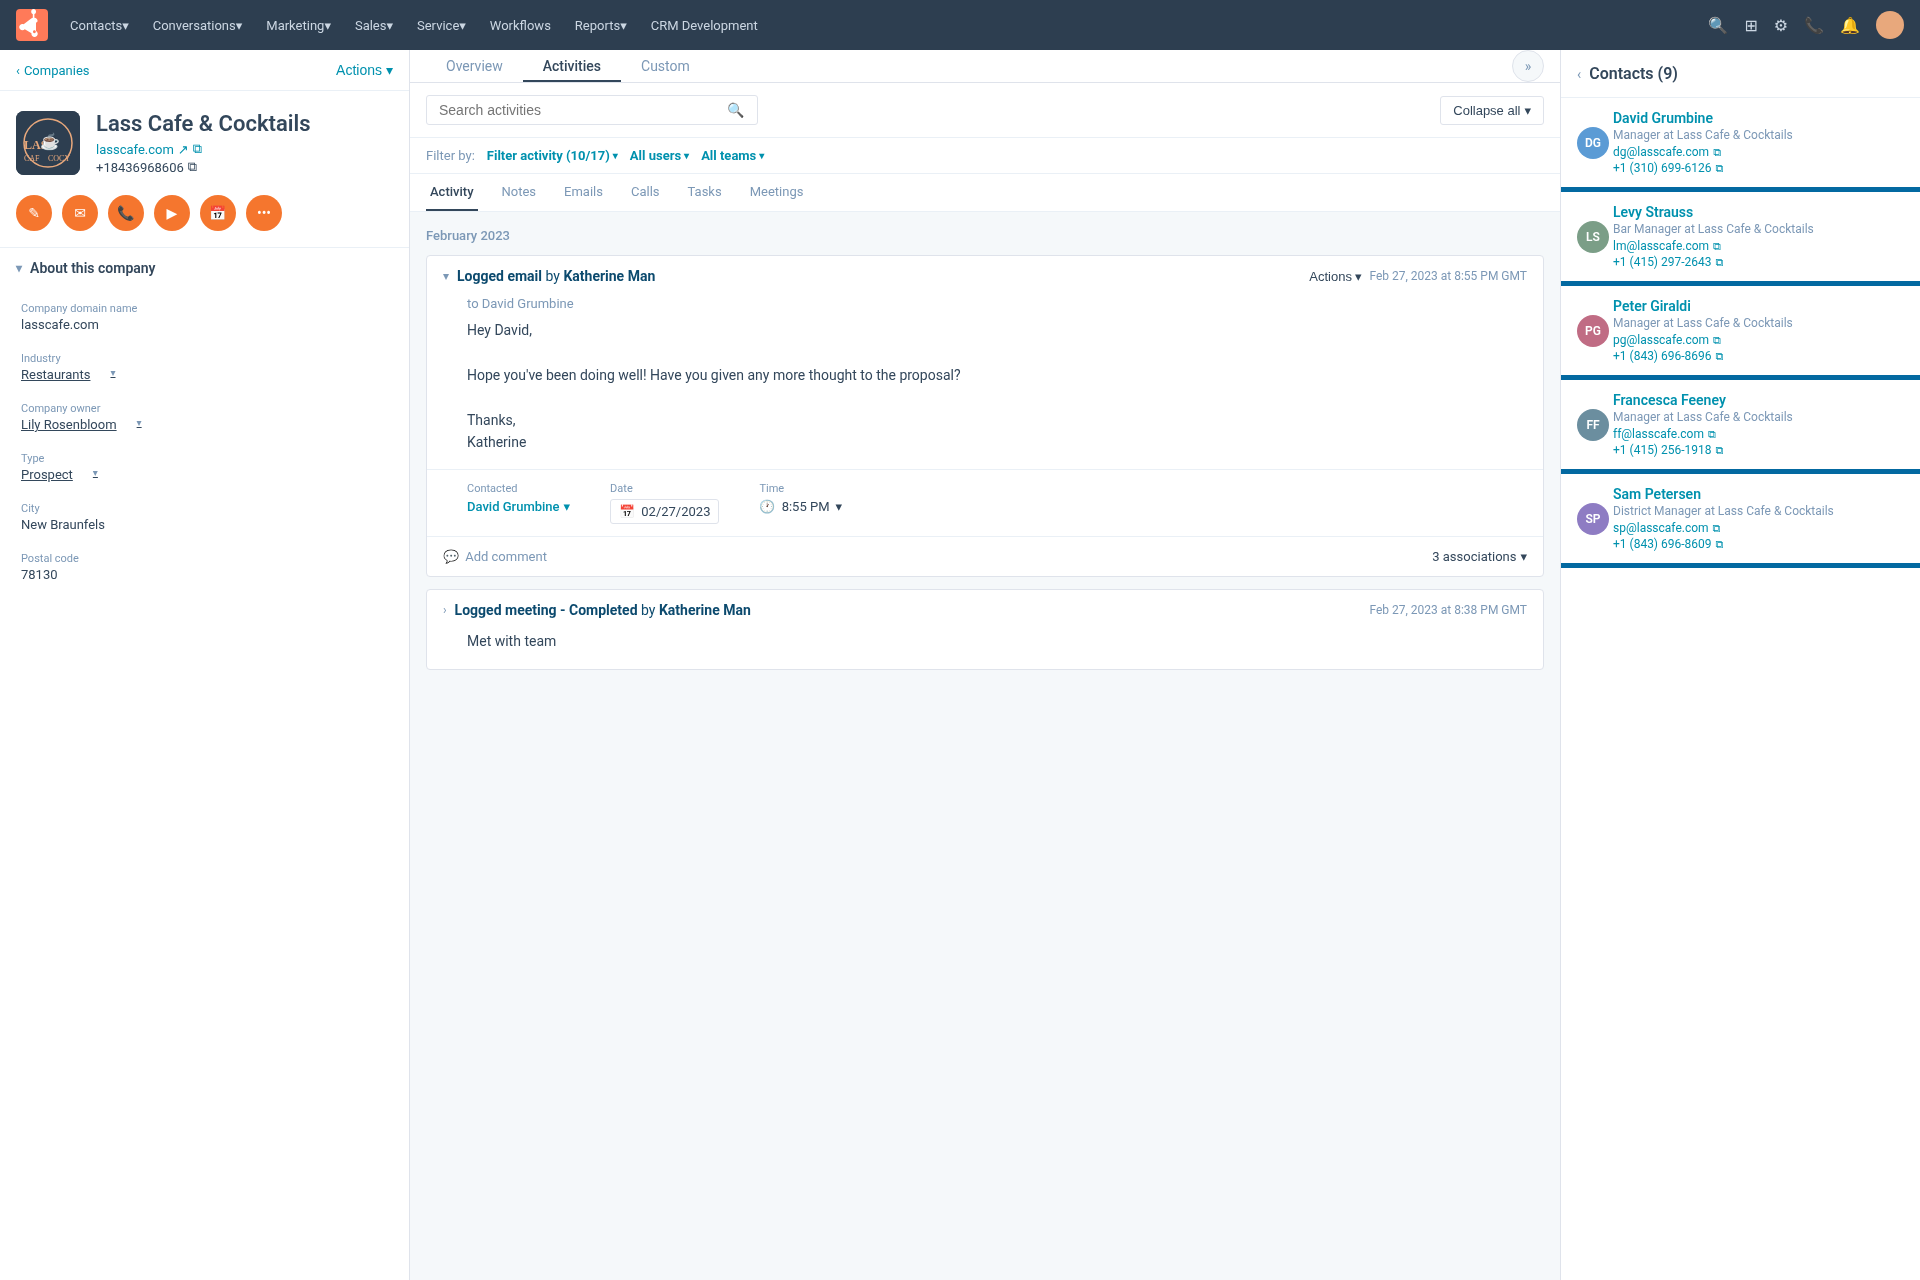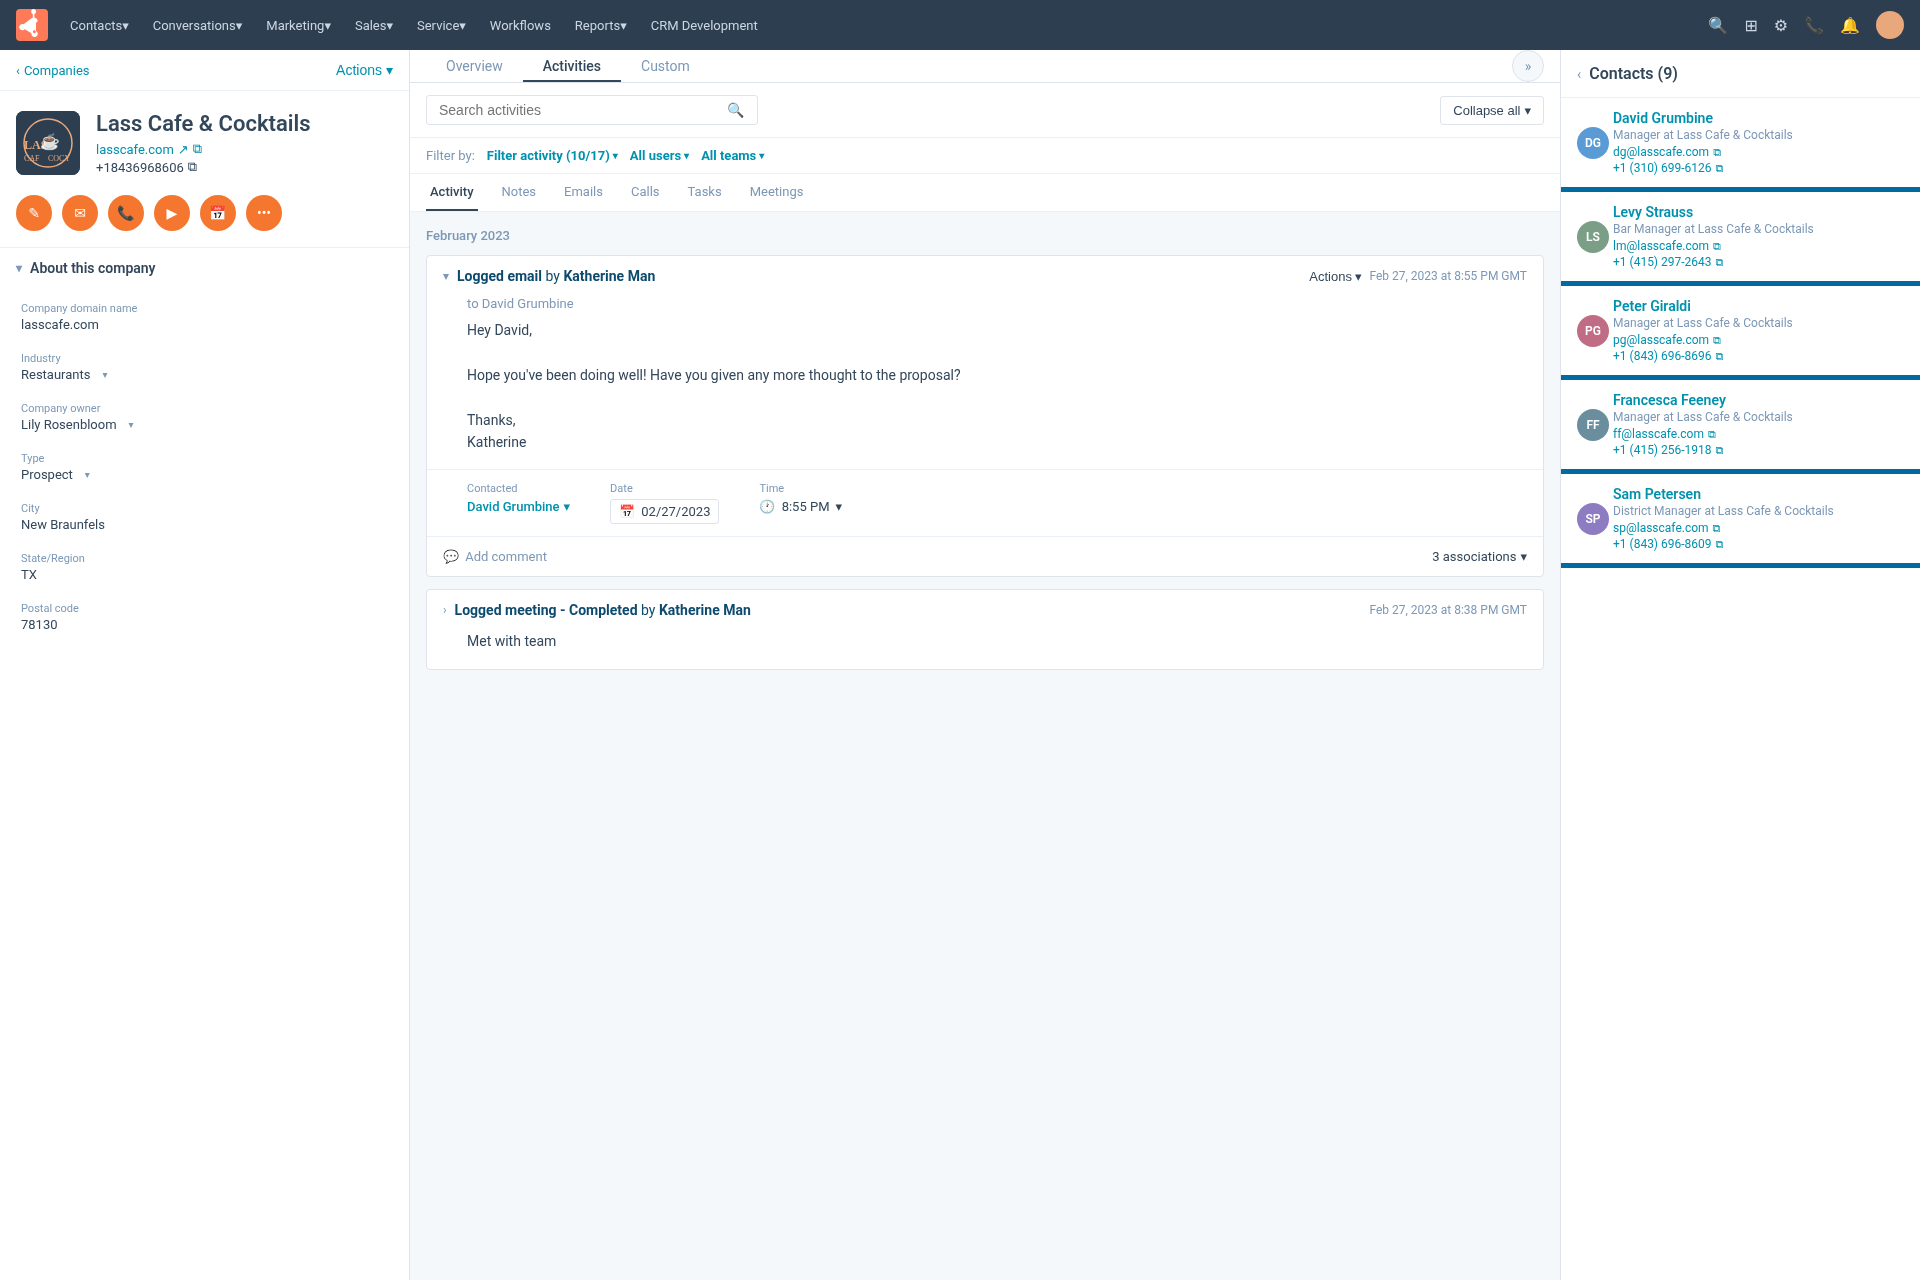--- a/index.html
+++ b/index.html
@@ -124,21 +124,21 @@
     .property-label {
       font-size: 11px;
       color: #7c98b6;
       margin-bottom: 2px;
     }
     .property-value {
       font-size: 13px;
       color: #33475b;
     }
     .property-value.with-arrow {
-      display: flex; align-items: center; gap: 12px;
+      display: flex; gap: 20px; text-decoration: underline;
     }
     .dropdown-arrow { color: #7c98b6; font-size: 10px; }
 
     
     .center-panel {
       flex: 1;
       background: #f5f8fa;
       overflow-y: auto;
       display: flex;
       flex-direction: column;
@@ -540,24 +540,20 @@
         <span>Prospect</span>
         <span class="dropdown-arrow">▾</span>
       </div>
     </div>
 
     <div class="property-row">
       <div class="property-label">City</div>
       <div class="property-value">New Braunfels</div>
     </div>
 
-    <div class="property-row">
-      <div class="property-label">State/Region</div>
-      <div class="property-value">TX</div>
-    </div>
 
     <div class="property-row">
       <div class="property-label">Postal code</div>
       <div class="property-value">78130</div>
     </div>
   </div>
 
   <div class="center-panel">
     <div class="tabs-bar">
       <div class="tab">Overview</div>

